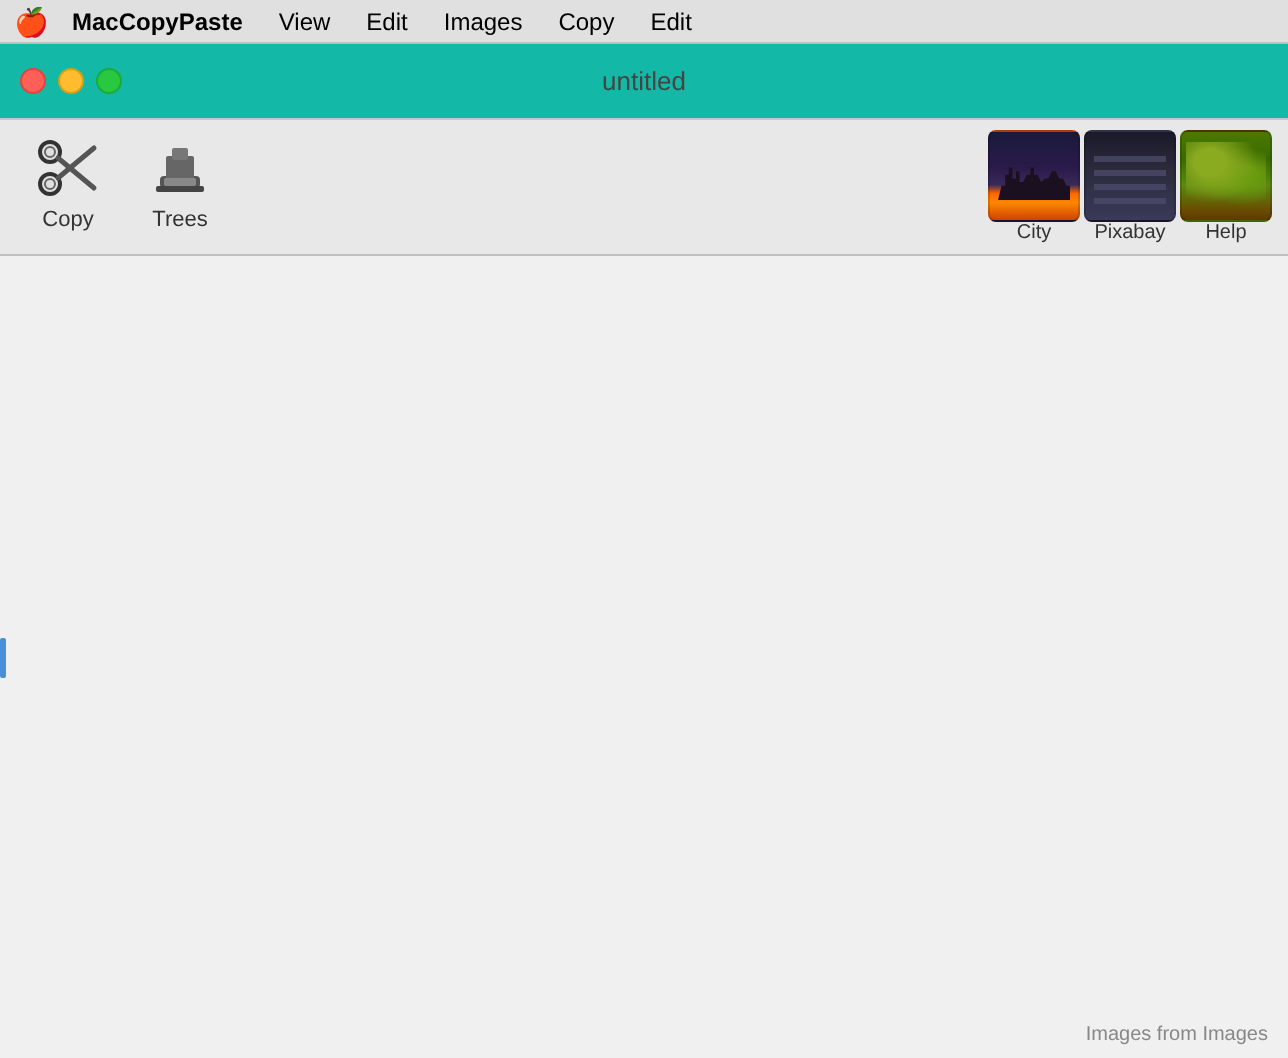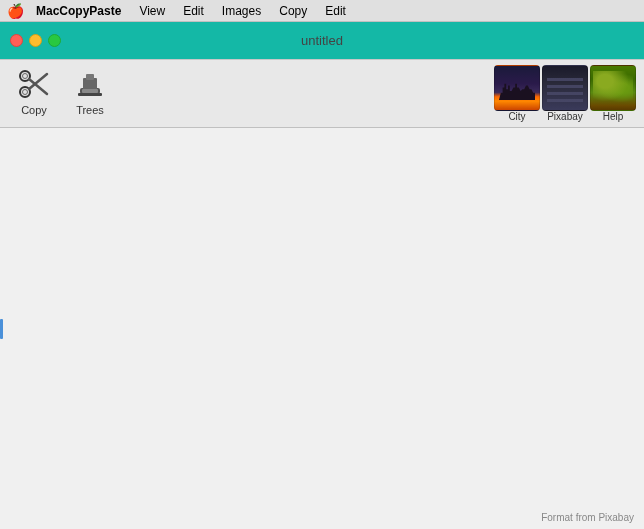--- a/index.html
+++ b/index.html
@@ -330,14 +330,14 @@
     <div class="thumb-item">
       <div class="thumb-img thumb-trees"></div>
       <span class="thumb-label">Help</span>
     </div>
 
   </div>
 </div>
 
 <div class="main-content">
   <div class="left-accent"></div>
-  <span class="pixabay-credit">Format from Pixabay</span>
+  <span class="pixabay-credit">Images from Images</span>
 </div>
 
 </body></html>

